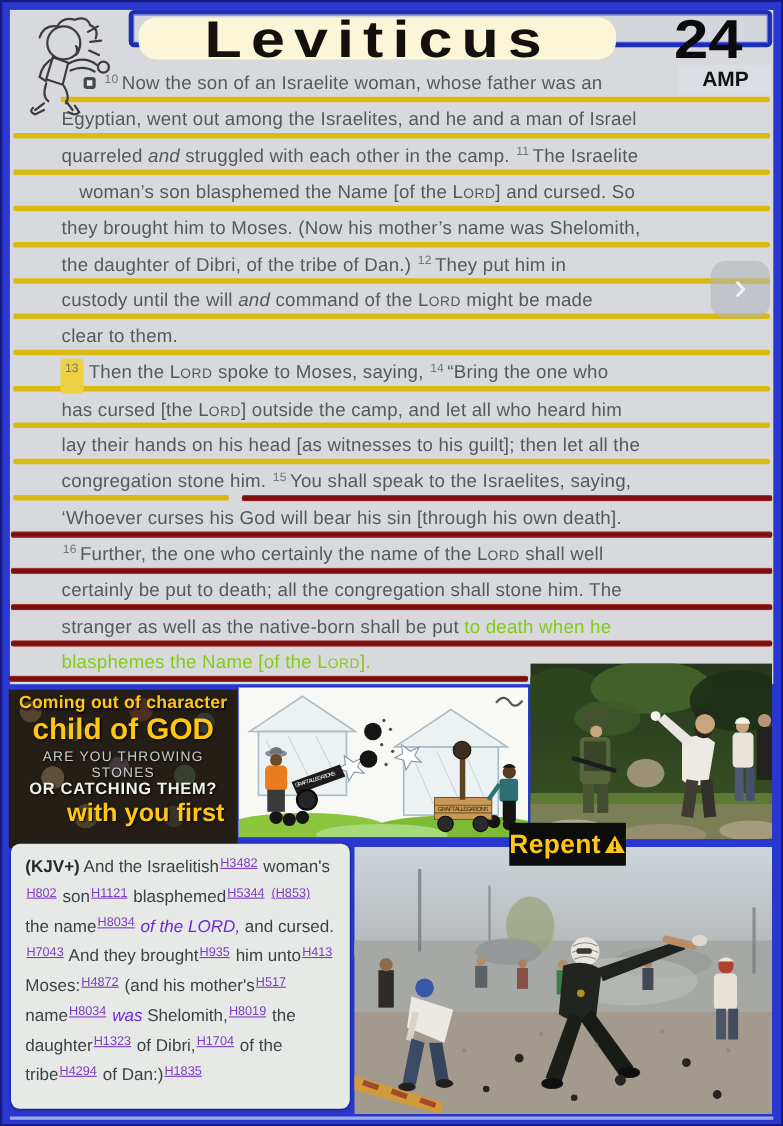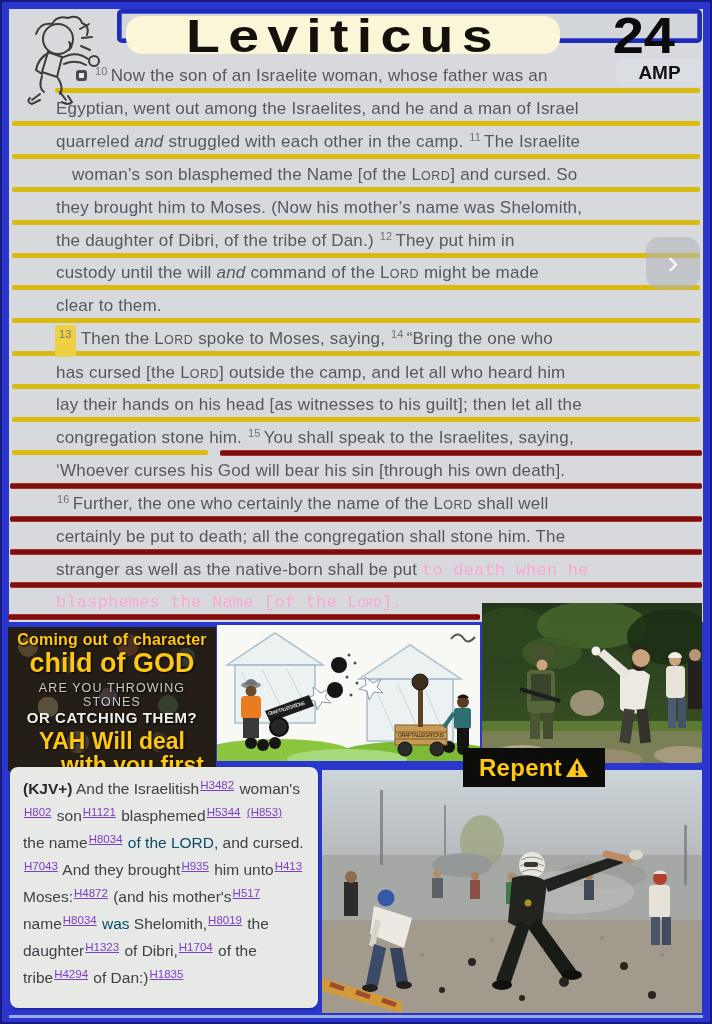--- a/index.html
+++ b/index.html
@@ -20,21 +20,21 @@
       transform:scaleX(1.12);}
   .amp{position:absolute;left:617px;top:59px;width:85px;height:27px;background:#dadde1;
       display:flex;align-items:center;justify-content:center;font-size:19px;font-weight:bold;color:#101114;}
 
   
   .vline{position:absolute;font-size:17px;letter-spacing:.2px;color:#54595f;white-space:nowrap;line-height:24px;}
   .vline em{font-style:italic;}
   .sup{font-size:11px;color:#70757b;position:relative;top:-6px;margin:0 3px 0 1px;}
   .sup.hl{background:#eed143;border-radius:4px;padding:3px 4px 17px 4px;margin:0 5px 0 -4px;}
   .scr{font-size:12.5px;letter-spacing:.5px;}
-  .lt{color:#f9a8d4;font-family:Liberation Mono, monospace;}
+  .lt{color:#84cc16;}
   .ul{position:absolute;height:5px;border-radius:2px;}
   .ul.y{background:#d9ba10;}
   .ul.r{height:6px;background:#7c1010;border-top:1px solid #a83228;border-bottom:1px solid #a83228;box-sizing:border-box;}
   .vbullet{display:inline-block;width:11px;height:11px;border:3px solid #454a51;background:#e8eaec;
       border-radius:3px;margin-right:7px;box-sizing:border-box;vertical-align:0px;}
   .next-btn{position:absolute;left:646px;top:237px;width:54px;height:52px;border-radius:14px;
       background:rgba(175,180,187,.55);display:flex;align-items:center;justify-content:center;
       color:#f3f5f7;font-size:34px;line-height:1;padding-bottom:4px;box-sizing:border-box;cursor:pointer;}
 
   
@@ -62,23 +62,23 @@
   .cartoon{position:absolute;left:217px;top:625px;width:263px;height:136px;background:#f8f8f5;overflow:hidden;}
   .photo-settlers{position:absolute;left:482px;top:603px;width:220px;height:160px;overflow:hidden;}
   .photo-riot{position:absolute;left:322px;top:770px;width:380px;height:243px;overflow:hidden;}
 
   
   .kjv{position:absolute;left:10px;top:767px;width:308px;height:241px;background:#e7e9e6;border-radius:8px;
       padding:9px 13px;box-sizing:border-box;font-size:15.5px;line-height:26px;color:#3d4247;
       box-shadow:0 1px 3px rgba(0,0,0,.4);overflow:hidden;}
   .kb{font-weight:800;color:#26292e;}
   .kl{color:#7d3fc1;text-decoration:underline;font-size:11.5px;position:relative;top:-5px;margin:0 1px;cursor:pointer;}
-  .ki{color:#0c4a6e;}
-
-  .repent{position:absolute;left:463px;top:748px;width:142px;height:39px;background:#0c0c0b;
+  .ki{color:#6d28d9;font-style:italic;}
+
+  .repent{position:absolute;left:463px;top:748px;width:106px;height:39px;background:#0c0c0b;
       display:flex;align-items:center;justify-content:center;gap:3px;}
   .repent-text{color:#ffc713;font-weight:800;font-size:24px;letter-spacing:.3px;}
 </style>
 </head>
 <body>
 
 <div class="page">
   <div class="bluebg"></div>
   <div class="graybg"></div>
 
@@ -147,21 +147,20 @@
   <div class="next-btn">
     <span>›</span>
   </div>
 
   <div class="meme">
     <div style="position:relative;">
         <div class="m1">Coming out of character</div>
         <div class="m2">child of GOD</div>
         <div class="m3">ARE YOU THROWING STONES</div>
         <div class="m4">OR CATCHING THEM?</div>
-        <div class="m5">YAH Will deal</div>
         <div class="m6">with you first</div>
       </div>
   </div>
 
   <div class="cartoon">
     <svg width="263" height="136" viewBox="0 0 263 136">
       <ellipse cx="60" cy="128" rx="75" ry="14" fill="#8cc63f"></ellipse>
       <ellipse cx="200" cy="132" rx="85" ry="16" fill="#7dbb36"></ellipse>
       <ellipse cx="130" cy="134" rx="60" ry="10" fill="#a5d97a"></ellipse>
       <g stroke="#a9becb" stroke-width="1.5" fill="rgba(214,228,238,0.35)">

